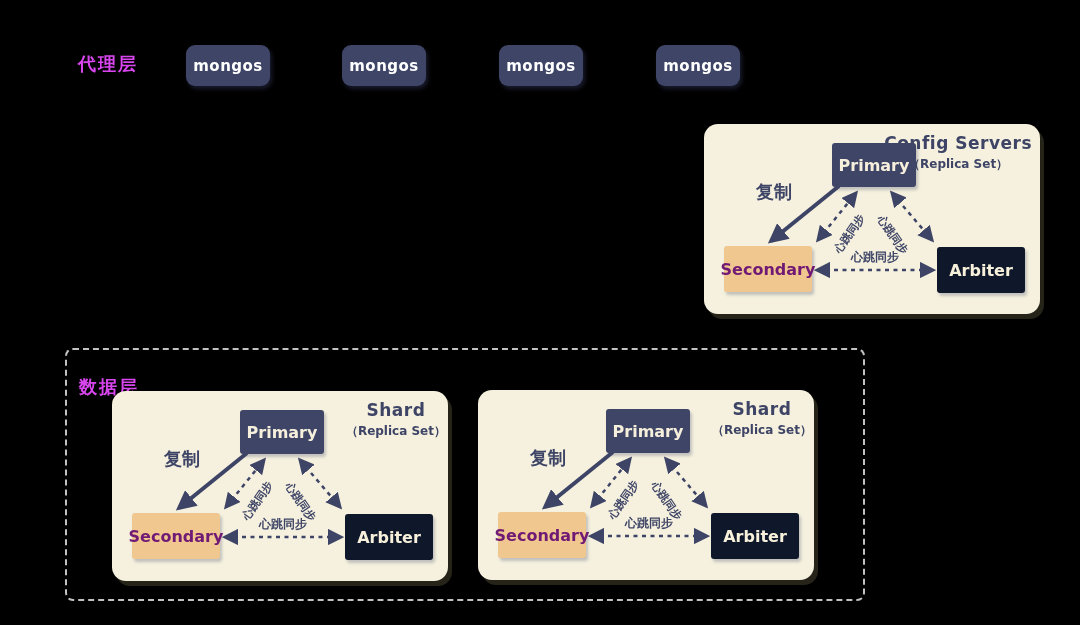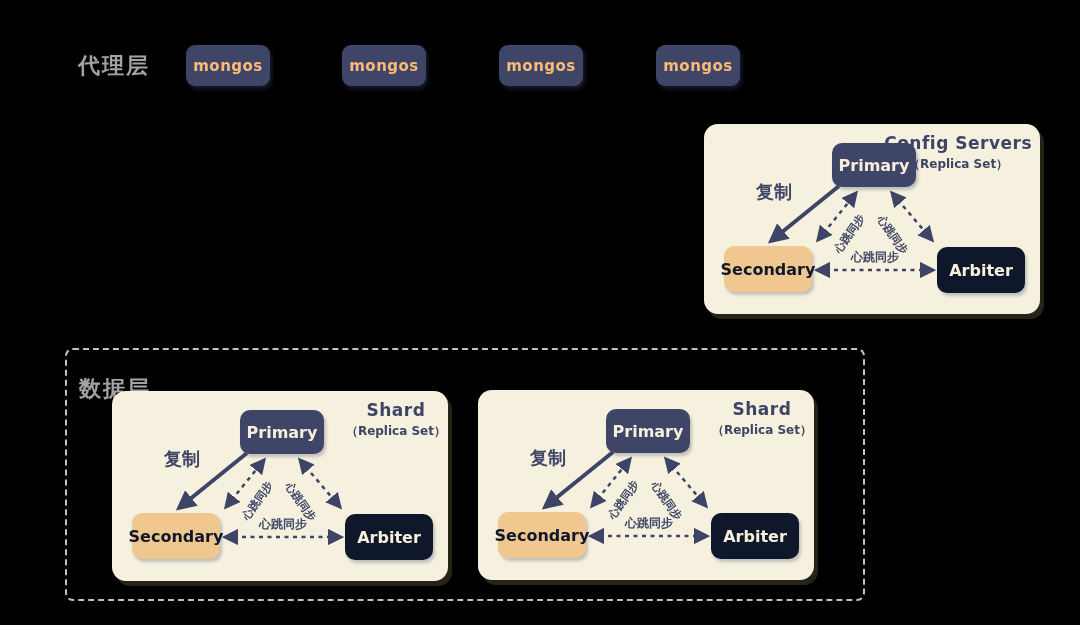--- a/index.html
+++ b/index.html
@@ -2,30 +2,30 @@
 <html><head>
 <meta charset="utf-8">
 <style>
   html,body { margin:0; padding:0; background:#000; }
   .stage {
     position:relative; width:1080px; height:625px; overflow:hidden;
     background:#000000; font-family:"DejaVu Sans", sans-serif;
   }
   
   .layer-label {
-    position:absolute; color:#a3a3a3; font-size:22px; font-weight:bold;
+    position:absolute; color:#d946ef; font-size:18px; font-weight:bold;
     letter-spacing:2px; line-height:1;
   }
   .proxy-label { left:78px; top:55px; }
   .data-label  { left:79px; top:378px; }
 
   
   .mongos {
     position:absolute; top:45px; width:84px; height:41px;
-    background:#3f4566; border-radius:9px; color:#fdba74;
+    background:#3f4566; border-radius:9px; color:#ffffff;
     display:flex; align-items:center; justify-content:center;
     font-size:15px; font-weight:bold; letter-spacing:0.5px;
     box-shadow:2px 3px 4px rgba(45,50,80,0.55);
   }
   .m1 { left:186px; } .m2 { left:342px; } .m3 { left:499px; } .m4 { left:656px; }
 
   
   .data-layer-box {
     position:absolute; left:65px; top:348px; width:800px; height:253px;
     border:2px dashed #c2c2c2; border-radius:8px; box-sizing:border-box;
@@ -43,25 +43,25 @@
   .panel-shard2 { left:478px; top:390px; }
 
   .panel-title { position:absolute; top:9px; text-align:center; color:#3e4466; }
   .panel-config .panel-title { right:8px; }
   .panel-shard1 .panel-title, .panel-shard2 .panel-title { right:2px; }
   .panel-title .t { font-size:17px; font-weight:bold; letter-spacing:0.5px; }
   .panel-title .s { font-size:12px; font-weight:600; margin-top:3px; }
 
   .node {
     position:absolute; display:flex; align-items:center; justify-content:center;
-    font-weight:bold; font-size:16px; border-radius:10px;
+    font-weight:bold; font-size:16px; border-radius:3px;
     box-shadow:2px 3px 3px rgba(62,68,102,0.28);
   }
   .node-primary   { left:128px; top:19px;  width:84px; height:44px; background:#3f4566; color:#f5efdc; }
-  .node-secondary { left:20px;  top:122px; width:88px; height:46px; background:#f0c78e; color:#0f172a; }
+  .node-secondary { left:20px;  top:122px; width:88px; height:46px; background:#f0c78e; color:#701a75; }
   .node-arbiter   { left:233px; top:123px; width:88px; height:46px; background:#0f172a; color:#f7f1db; }
 
   .edges { position:absolute; left:0; top:0; pointer-events:none; }
   .edge-solid { stroke:#3e4466; stroke-width:4; }
   .edge-dash  { stroke:#3e4466; stroke-width:2.5; stroke-dasharray:4 4.5; }
 
   .edge-label { position:absolute; color:#3e4466; font-weight:bold; line-height:1.1; }
   .lbl-replicate { left:52px; top:58px; font-size:18px; }
   .lbl-hb-left  { left:120px; top:104px; width:52px; text-align:center; font-size:11px;
                   transform:rotate(-55deg); transform-origin:center; }

